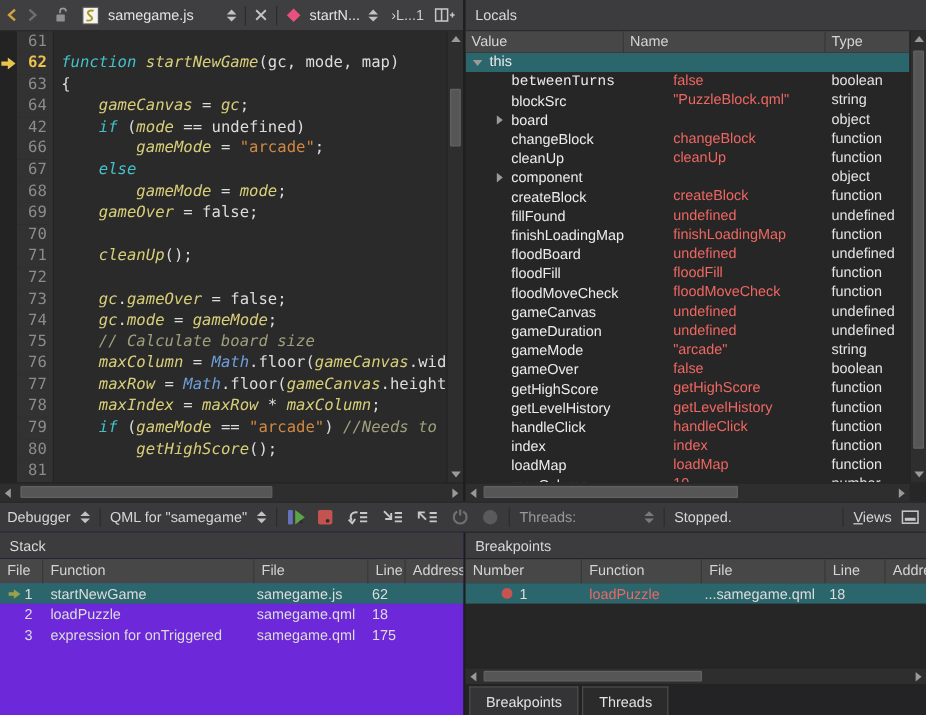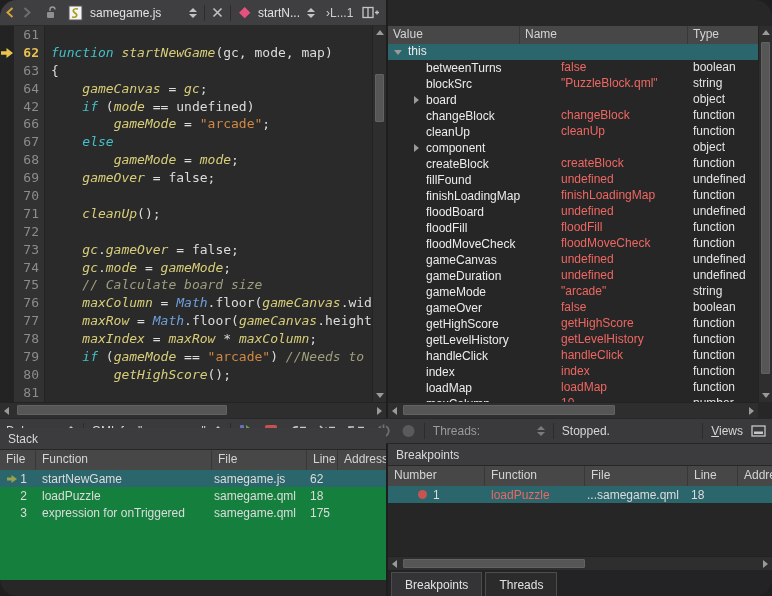--- a/index.html
+++ b/index.html
@@ -1,18 +1,18 @@
 <!DOCTYPE html>
 <html><head>
 <meta charset="utf-8">
 <style>
   * { box-sizing: border-box; }
   html,body { margin:0; padding:0; background:#1f1f1f; }
   #app { position:relative; width:772px; height:596px; overflow:hidden;
-         font-family:"Liberation Sans",sans-serif; background:#272727;border-radius:17px; }
+         font-family:"Liberation Sans",sans-serif; background:#272727; }
 
   
   .etoolbar { position:absolute; left:0; top:0; width:386px; height:26px;
               background:#3f3f41; border-bottom:1px solid #2a2a2a;
               display:flex; align-items:center; padding:0 4px; gap:7px; }
   .tb-sep { width:1px; height:16px; background:#2c2c2c; flex:none; }
   .tb-label { color:#e2e2e2; font-size:12px; white-space:nowrap; }
   .icon-btn { display:flex; align-items:center; justify-content:center; flex:none; }
 
   
@@ -66,21 +66,21 @@
               display:flex; align-items:center; padding:0 6px; gap:8px; font-size:12px; }
   .debugbar .lbl { color:#d6d6d6; white-space:nowrap; }
   .debugbar .dim { color:#9a9a9a; }
   .views-label::first-letter { text-decoration:underline; }
 
   
   .pane-title { height:22px; background:#3c3c3e; border-bottom:1px solid #262626;
                 color:#d8d8d8; font-size:12px; display:flex; align-items:center; padding-left:8px; }
   .grid-header { height:20px; background:#474747; display:flex; font-size:12px; color:#d4d4d4; }
   .gh-cell { border-right:1px solid #383838; padding:2px 0 0 6px; overflow:hidden; white-space:nowrap; }
-  .stack-pane { position:absolute; left:0; top:428px; width:386px; height:152px; background:#15803d; }
+  .stack-pane { position:absolute; left:0; top:444px; width:386px; height:152px; background:#6d28d9; }
   .bp-pane { position:absolute; left:388px; top:444px; width:384px; height:152px; background:#262626; }
   .drow { display:flex; height:17px; align-items:center; font-size:12px; color:#dcdcdc; white-space:nowrap; }
   .drow.sel { background:#2a666c; }
   .s-level { width:36px; flex:none; display:flex; justify-content:flex-end; align-items:center; gap:3px; padding-right:9px; }
   .s-func { width:176px; flex:none; overflow:hidden; padding-left:6px; }
   .s-file { width:95px; flex:none; overflow:hidden; padding-left:2px; }
   .s-line { width:31px; flex:none; padding-left:3px; }
   .s-addr { flex:1; overflow:hidden; }
   .b-num { width:97px; flex:none; display:flex; align-items:center; gap:6px; padding-left:30px; }
   .b-func { width:100px; flex:none; overflow:hidden; padding-left:6px; color:#ee6762; }
@@ -284,40 +284,43 @@
   </div>
 
   <div class="sb sb-h" style="left:0;top:402px;width:386px;height:16px;">
     <span class="sb-arr arr-left" style="left:4px;top:4px;"></span>
     <div class="sb-thumb" style="left:17px;top:2px;width:210px;height:10px;"></div>
     <span class="sb-arr arr-right" style="right:4px;top:4px;"></span>
   </div>
 
   <div class="vsplit"></div>
 
+  <div class="locals-title">
+    <span>Locals</span>
+  </div>
   <div class="locals-header">
     <span class="lh-cell" style="width:132px">Value</span>
     <span class="lh-cell" style="width:168px">Name</span>
     <span class="lh-cell" style="flex:1;border-right:none">Type</span>
   </div>
   <div class="locals-body">
       <div class="lrow sel">
         <span class="lname" style="padding-left: 6px;">
           <span class="exp">
             <svg width="8" height="8">
               <path d="M0 2h8L4 7z" fill="#9a9a9a"></path>
             </svg>
           </span>
           <span>this</span>
         </span>
         <span class="lval"></span>
         <span class="ltype">object</span>
       </div>
       <div class="lrow">
-        <span class="lname" style="padding-left: 24px;">
+        <span class="lname" style="padding-left: 24px; font-family: Liberation Mono, monospace;">
           <span class="exp"></span>
           <span>betweenTurns</span>
         </span>
         <span class="lval">false</span>
         <span class="ltype">boolean</span>
       </div>
       <div class="lrow">
         <span class="lname" style="padding-left: 24px;">
           <span class="exp"></span>
           <span>blockSrc</span>

